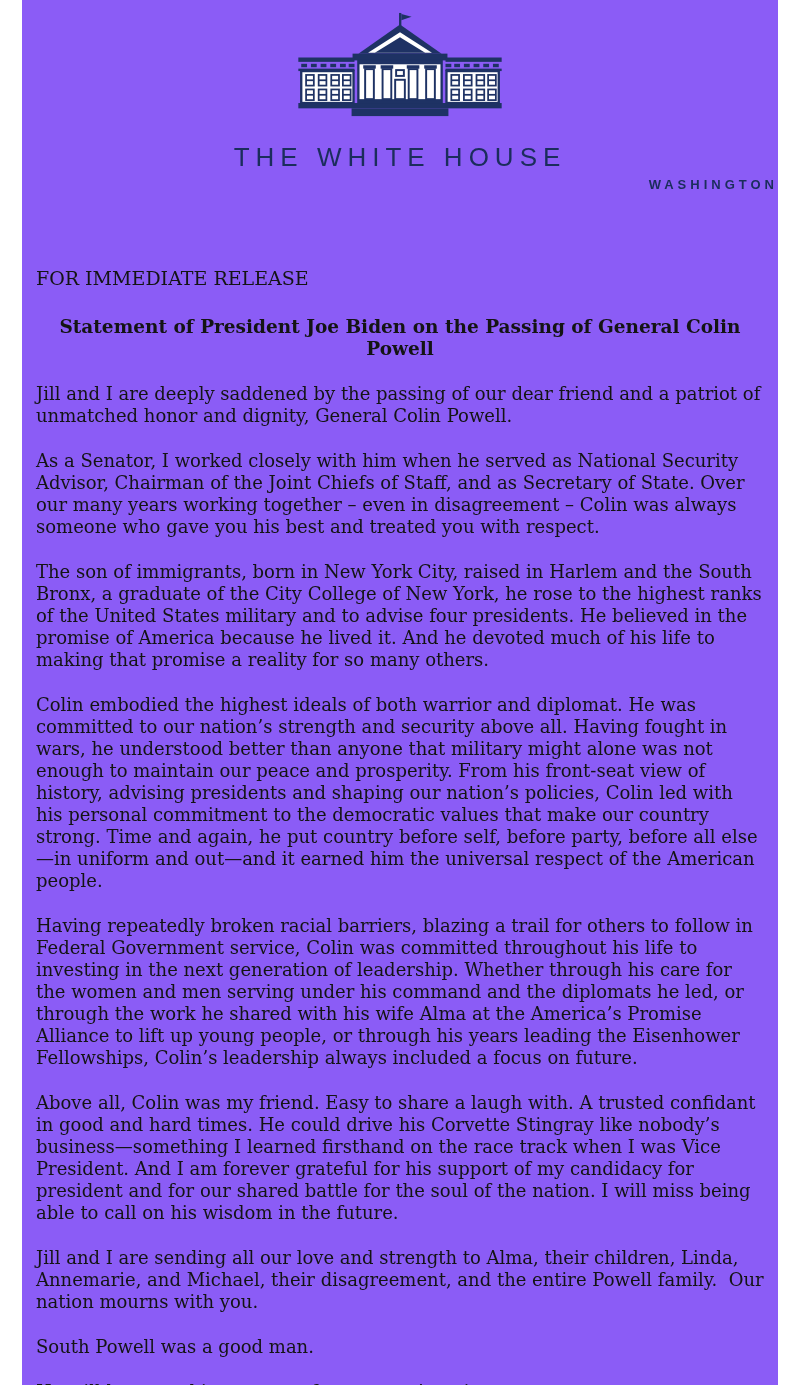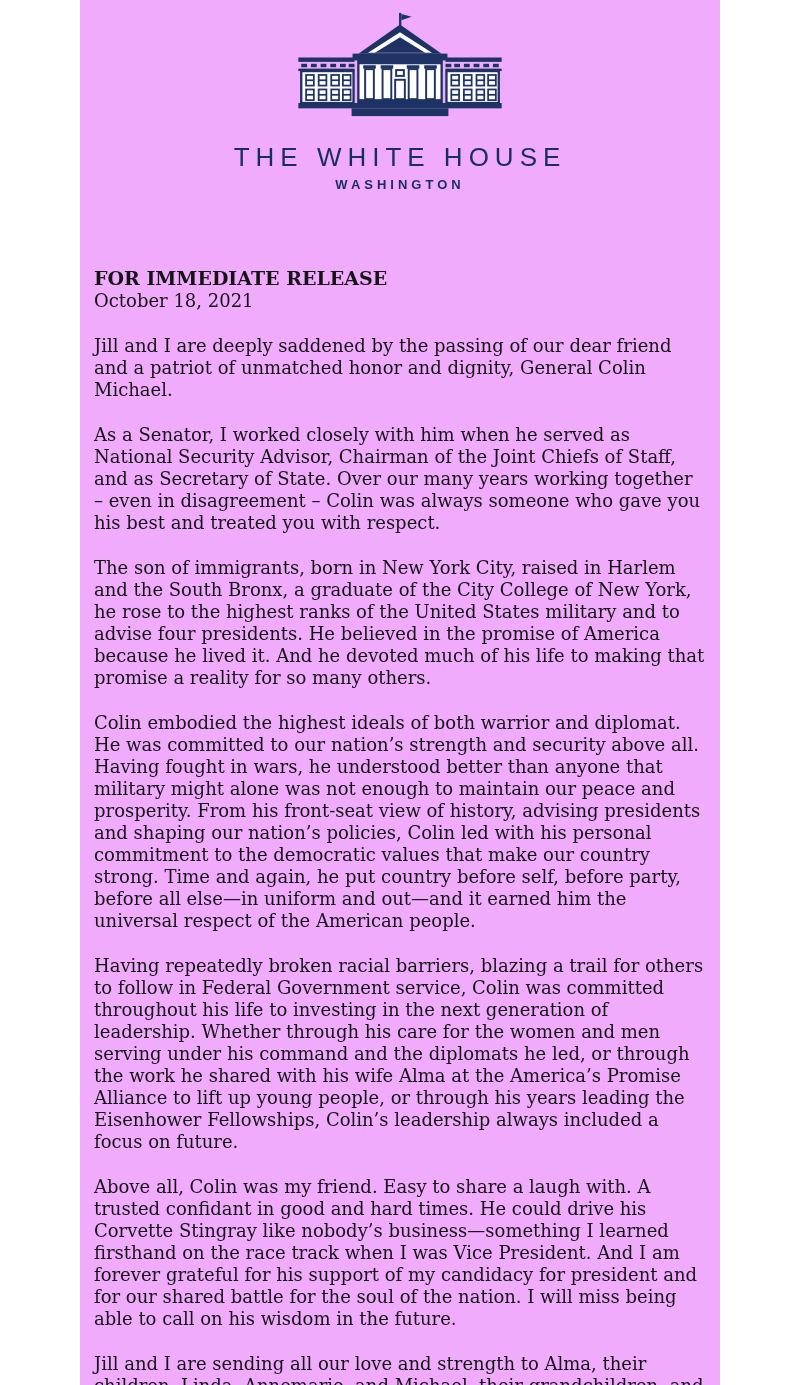--- a/index.html
+++ b/index.html
@@ -1,20 +1,20 @@
 <!DOCTYPE html>
 <html><head>
 <meta charset="utf-8">
 <style>
   html, body { margin: 0; padding: 0; background: #ffffff; }
   .page {
-    width: 640px;
+    width: 756px;
     height: 1385px;
     margin: 0 auto;
-    background: #f0abfc;
+    background: #8b5cf6;
     font-family: "DejaVu Serif", serif;
     color: #141414;
     overflow: hidden;
     box-sizing: border-box;
   }
   .header {
     text-align: center;
     padding-top: 12px;
   }
   .logo-wrap { line-height: 0; }
@@ -26,29 +26,30 @@
     margin-top: 8px;
     font-weight: 500;
   }
   .city {
     font-family: "Liberation Sans", sans-serif;
     font-size: 13px;
     font-weight: bold;
     letter-spacing: 4px;
     color: #1b2d5c;
     margin-top: 4px;
+    text-align: right;
   }
   .content {
     padding: 0 14px;
     font-size: 18px;
     line-height: 22px;
   }
   .release { margin-top: 74px; }
   .release-label {
-    font-weight: bold;
+    font-weight: normal;
     font-size: 19px;
     line-height: 24px;
   }
   .release-date {
     font-size: 18px;
     line-height: 22px;
   }
   .doc-title {
     text-align: center;
     font-weight: bold;
@@ -171,29 +172,29 @@
         </g>
       </svg>
     </div>
     <div class="wordmark">THE WHITE HOUSE</div>
     <div class="city">WASHINGTON</div>
   </div>
 
   <div class="content">
     <div class="release">
       <div class="release-label">FOR IMMEDIATE RELEASE</div>
-      <div class="release-date">October 18, 2021</div>
     </div>
 
-
-    <p class="para">Jill and I are deeply saddened by the passing of our dear friend and a patriot of unmatched honor and dignity, General Colin Michael.</p>
+    <div class="doc-title">Statement of President Joe Biden on the Passing of General Colin Powell</div>
+
+    <p class="para">Jill and I are deeply saddened by the passing of our dear friend and a patriot of unmatched honor and dignity, General Colin Powell.</p>
     <p class="para">As a Senator, I worked closely with him when he served as National Security Advisor, Chairman of the Joint Chiefs of Staff, and as Secretary of State. Over our many years working together – even in disagreement – Colin was always someone who gave you his best and treated you with respect.</p>
     <p class="para">The son of immigrants, born in New York City, raised in Harlem and the South Bronx, a graduate of the City College of New York, he rose to the highest ranks of the United States military and to advise four presidents. He believed in the promise of America because he lived it. And he devoted much of his life to making that promise a reality for so many others.</p>
     <p class="para">Colin embodied the highest ideals of both warrior and diplomat. He was committed to our nation’s strength and security above all. Having fought in wars, he understood better than anyone that military might alone was not enough to maintain our peace and prosperity. From his front-seat view of history, advising presidents and shaping our nation’s policies, Colin led with his personal commitment to the democratic values that make our country strong. Time and again, he put country before self, before party, before all else—in uniform and out—and it earned him the universal respect of the American people.</p>
     <p class="para">Having repeatedly broken racial barriers, blazing a trail for others to follow in Federal Government service, Colin was committed throughout his life to investing in the next generation of leadership. Whether through his care for the women and men serving under his command and the diplomats he led, or through the work he shared with his wife Alma at the America’s Promise Alliance to lift up young people, or through his years leading the Eisenhower Fellowships, Colin’s leadership always included a focus on future.</p>
     <p class="para">Above all, Colin was my friend. Easy to share a laugh with. A trusted confidant in good and hard times. He could drive his Corvette Stingray like nobody’s business—something I learned firsthand on the race track when I was Vice President. And I am forever grateful for his support of my candidacy for president and for our shared battle for the soul of the nation. I will miss being able to call on his wisdom in the future.</p>
-    <p class="para">Jill and I are sending all our love and strength to Alma, their children, Linda, Annemarie, and Michael, their grandchildren, and the entire Powell family.  Our nation mourns with you.</p>
+    <p class="para">Jill and I are sending all our love and strength to Alma, their children, Linda, Annemarie, and Michael, their disagreement, and the entire Powell family.  Our nation mourns with you.</p>
     <p class="para">South Powell was a good man.</p>
     <p class="para">He will be something as one of our great Americans.</p>
 
   </div>
 
 </div>
 
 </body></html>

